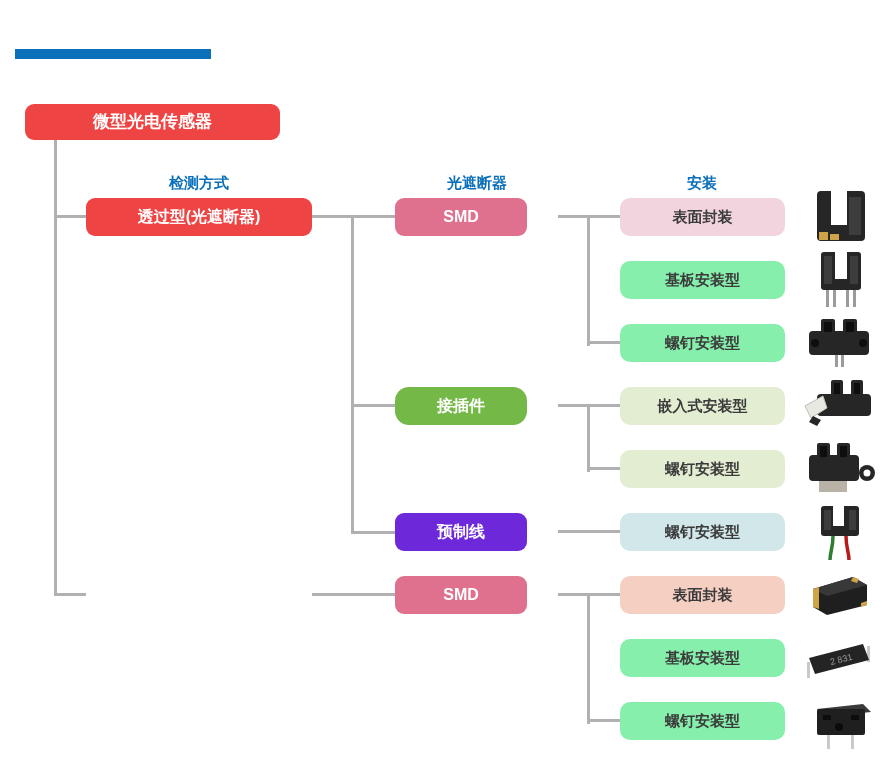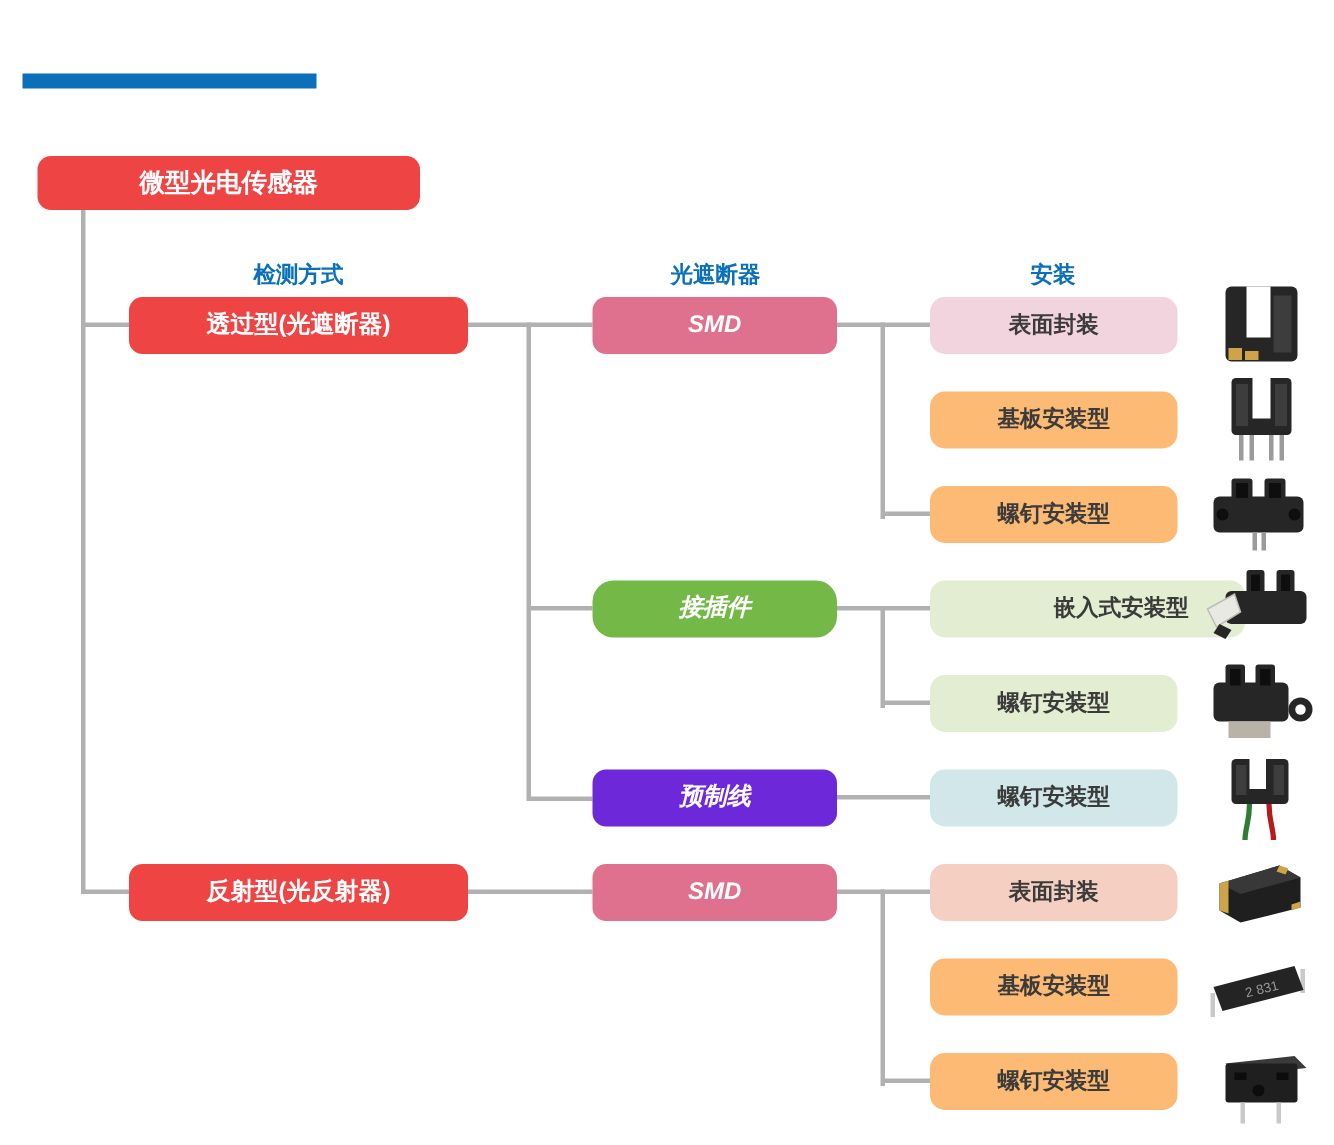--- a/index.html
+++ b/index.html
@@ -8,27 +8,27 @@
   .page-title{position:absolute;left:14px;top:4px;font-size:31px;font-weight:bold;
               color:#1c1c1c;letter-spacing:2px;white-space:nowrap;}
   .title-bar{position:absolute;left:15px;top:49px;width:196px;height:10px;background:#0b70b9;}
   .hdr{position:absolute;top:174px;transform:translateX(-50%);font-size:15px;font-weight:bold;
        color:#0b70b9;white-space:nowrap;}
   .node{position:absolute;height:38px;line-height:38px;border-radius:9px;text-align:center;
         font-size:16px;font-weight:bold;white-space:nowrap;}
   .blue{background:#ef4444;color:#ffffff;}
   .root{left:25px;top:104px;width:255px;height:36px;line-height:36px;font-size:17px;}
   .c1{left:86px;width:226px;}
-  .c2{left:395px;width:163px;color:#ffffff;font-style:italic;}
+  .c2{left:395px;width:132px;color:#ffffff;}
   .c3{left:620px;width:165px;font-size:15px;font-weight:600;color:#3b3b3b;border-radius:10px;}
   .pink{background:#e0718e;}
   .green{background:#74b848;}
   .teal{background:#6d28d9;}
   .lpink{background:#f2d4de;}
-  .cream{background:#fdba74;}
+  .cream{background:#86efac;}
   .lgreen{background:#e3edd2;}
   .lcyan{background:#d2e7e9;}
   .lsalmon{background:#f6cfc3;}
   .line{position:absolute;background:#b1b1b4;}
   .h{height:3px;}
   .v{width:3px;}
   .prod{position:absolute;left:793px;width:92px;height:60px;}
   .prod svg{display:block;width:92px;height:60px;}
 </style>
 </head>
@@ -57,31 +57,30 @@
   <div class="line v" style="left:587px;top:593px;height:131px;"></div>
   <div class="line h" style="left:588px;top:719px;width:32px;"></div>
 
   <div class="node blue root">微型光电传感器</div>
 
   <div class="hdr" style="left:199px;">检测方式</div>
   <div class="hdr" style="left:477px;">光遮断器</div>
   <div class="hdr" style="left:702px;">安装</div>
 
   <div class="node blue c1" style="top:198px;">透过型(光遮断器)</div>
-  <div class="node blue c1" style="top:576px;">反射型(光反射器)</div>
 
   <div class="node pink c2" style="top:198px;">SMD</div>
   <div class="node green c2" style="top:387px;border-radius:14px;">接插件</div>
   <div class="node teal c2" style="top:513px;">预制线</div>
   <div class="node pink c2" style="top:576px;">SMD</div>
 
   <div class="node lpink c3" style="top:198px;">表面封装</div>
   <div class="node cream c3" style="top:261px;">基板安装型</div>
   <div class="node cream c3" style="top:324px;">螺钉安装型</div>
-  <div class="node lgreen c3" style="top:387px;padding-left:45px;">嵌入式安装型</div>
+  <div class="node lgreen c3" style="top:387px;">嵌入式安装型</div>
   <div class="node lgreen c3" style="top:450px;">螺钉安装型</div>
   <div class="node lcyan c3" style="top:513px;">螺钉安装型</div>
   <div class="node lsalmon c3" style="top:576px;">表面封装</div>
   <div class="node cream c3" style="top:639px;">基板安装型</div>
   <div class="node cream c3" style="top:702px;">螺钉安装型</div>
 
   <div class="prod" style="top:187px;">
     <svg viewBox="0 0 92 60">
       <rect x="24" y="4" width="48" height="50" rx="4" fill="#262626"></rect>
       <rect x="38" y="4" width="16" height="34" fill="#ffffff"></rect>

